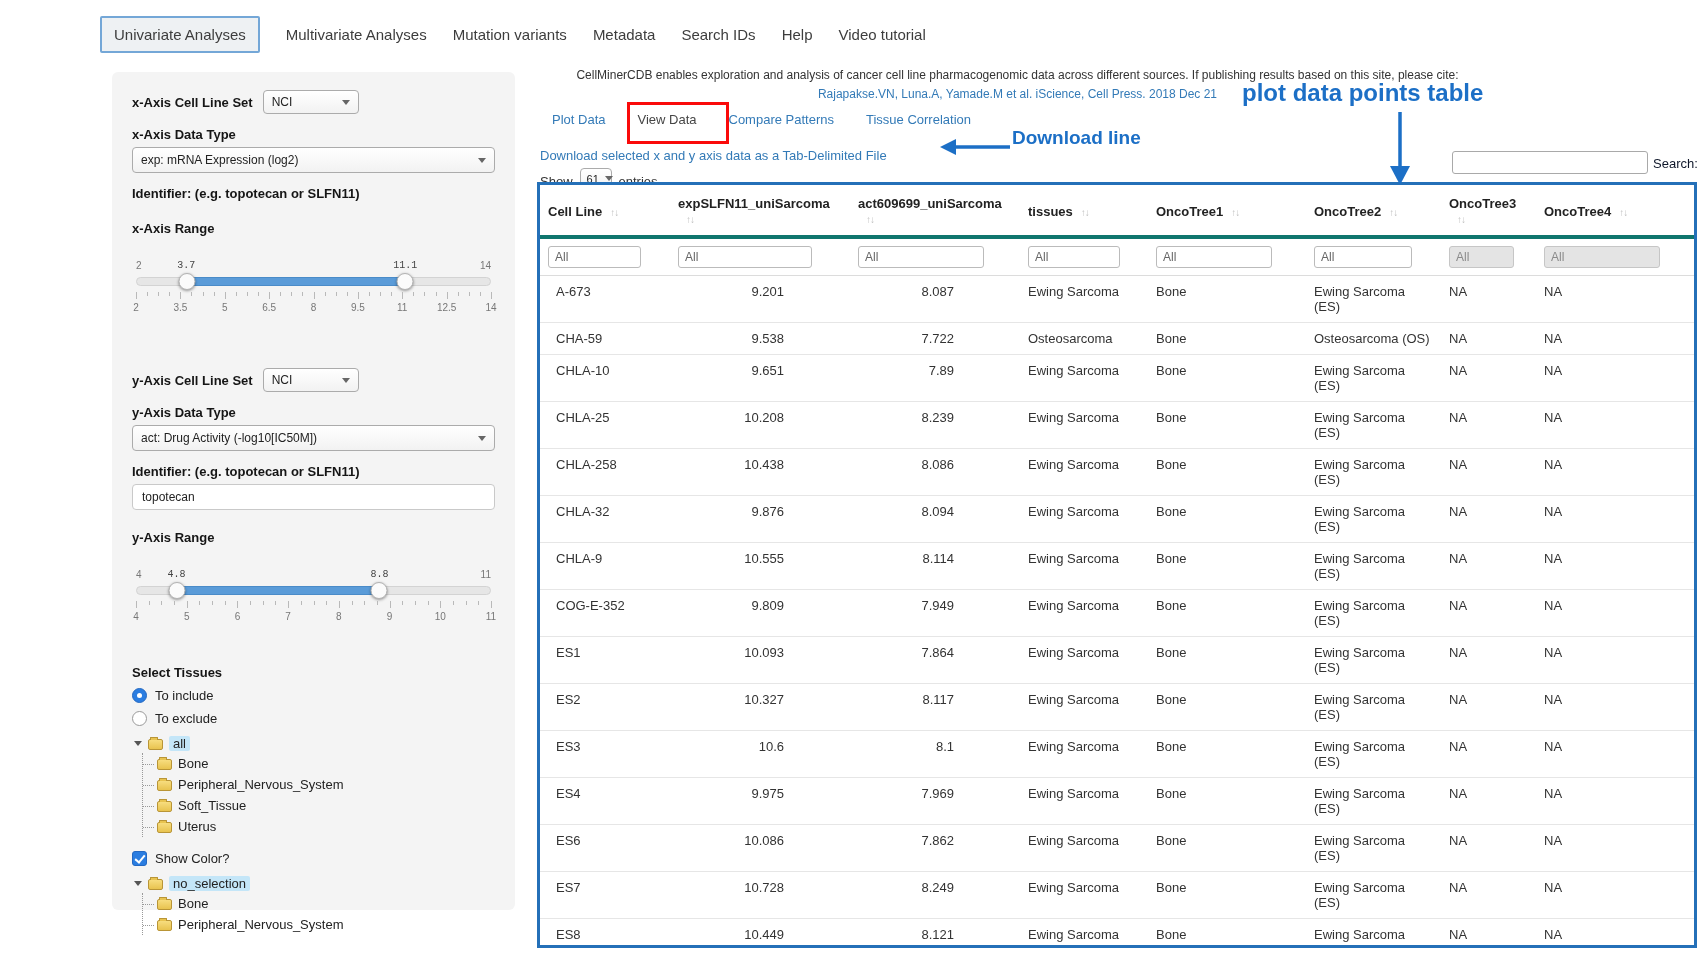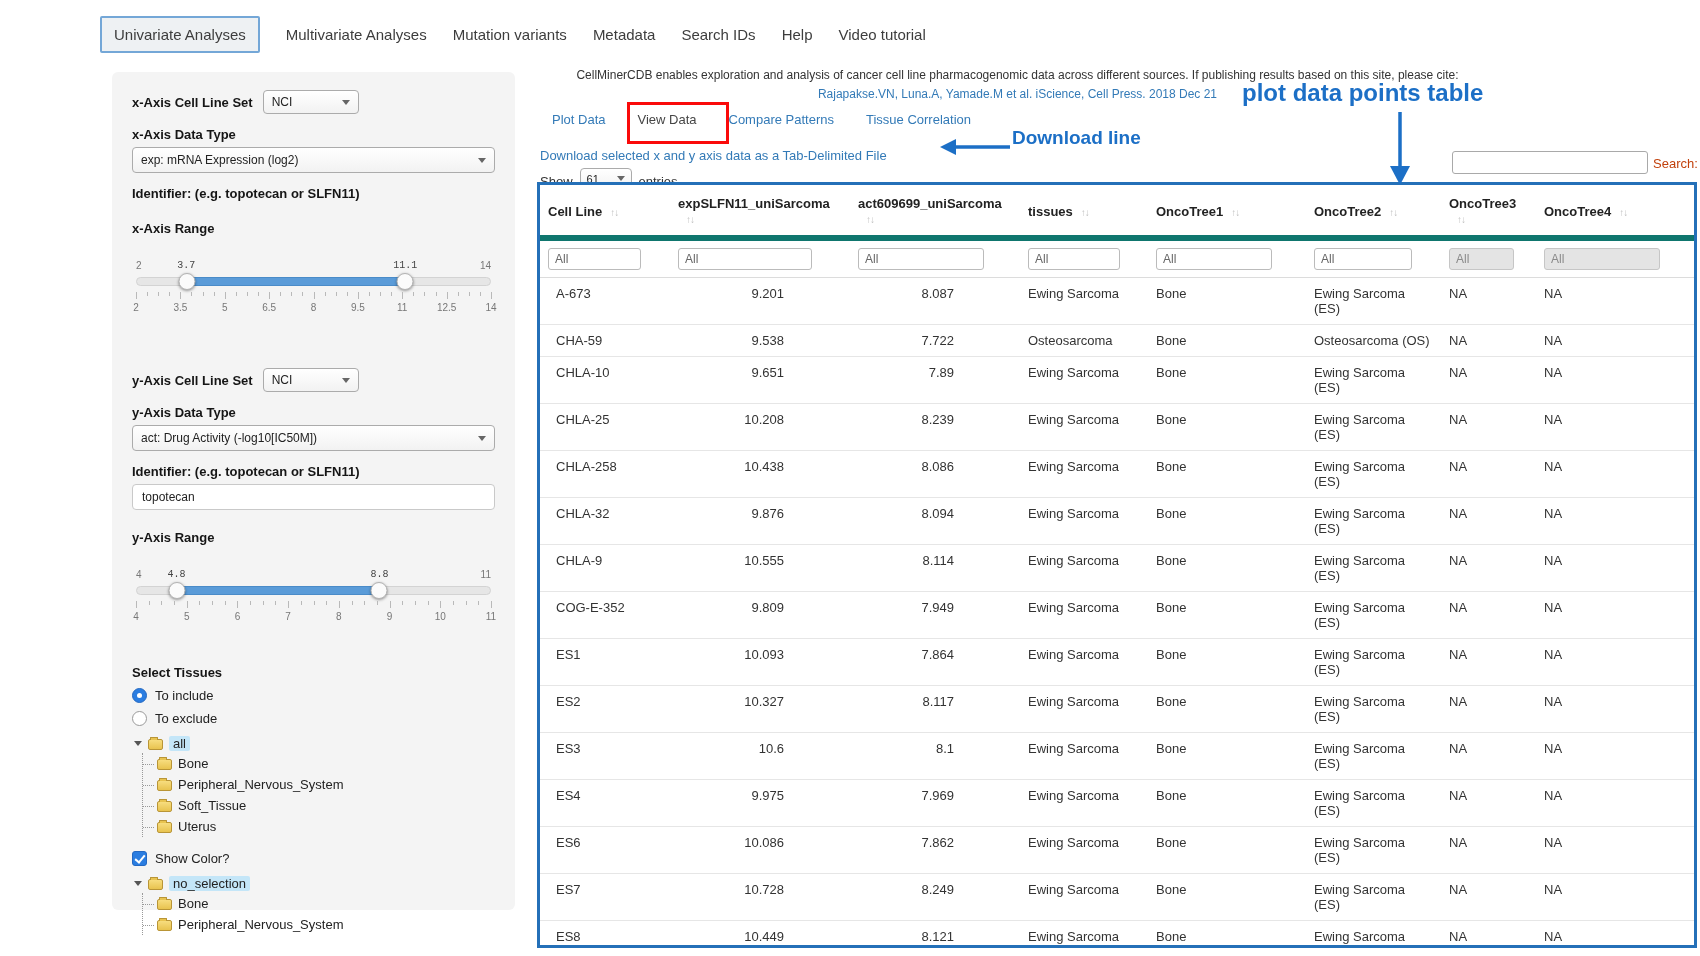--- a/index.html
+++ b/index.html
@@ -14,21 +14,21 @@
 
   
   .sidebar { position:absolute; left:112px; top:72px; width:403px; height:838px; background:#f4f4f4; border-radius:6px; padding:14px 20px; }
   .lbl { font-weight:bold; font-size:13px; color:#151515; }
   .block { display:block; margin:13px 0 5px; }
   .inline-row { display:flex; align-items:center; gap:10px; margin-top:4px; }
   .select { display:flex; align-items:center; justify-content:space-between; gap:6px; border:1px solid #ababab; border-radius:4px;
             background:linear-gradient(#ffffff,#f2f2f2); padding:0 8px; height:24px; font-size:12px; color:#222; cursor:pointer; }
   .select.sm { width:96px; }
   .select.full { width:100%; height:26px; }
-  .select.tiny { width:52px; height:21px; font-size:11px; padding:0 6px; }
+  .select.tiny { width:32px; height:21px; font-size:11px; padding:0 6px; }
   .caret { width:0; height:0; border-left:4px solid transparent; border-right:4px solid transparent; border-top:5px solid #666; flex:none; }
   .txt { width:100%; height:26px; border:1px solid #c9c9c9; border-radius:4px; padding:0 9px; font-size:12px; color:#222; background:#fff; font-family:inherit; }
 
   
   .slider { position:relative; height:62px; margin:24px 4px 0; }
   .sl-top { position:absolute; top:0; left:0; right:0; height:12px; font-size:10px; color:#777; }
   .sl-edge { position:absolute; top:0; }
   .sl-val { position:absolute; top:0; transform:translateX(-50%); color:#444;font-family:Liberation Mono, monospace; }
   .sl-track { position:absolute; top:17px; left:0; right:0; height:9px; background:#e6e6e6; border:1px solid #d3d3d3; border-radius:5px; }
   .sl-fill { position:absolute; top:-1px; height:9px; background:#5a9bd8; border:1px solid #4a8bc8; }
@@ -66,26 +66,26 @@
 
   
   .citation { position:absolute; left:545px; top:66px; width:945px; text-align:center; font-size:12px; color:#333; line-height:1.55; }
   .citation a { color:#337ab7; }
   .view-tabs { position:absolute; left:552px; top:112px; display:flex; gap:32px; font-size:13px; }
   .vtab { color:#337ab7; }
   .vtab.active { color:#454545; }
   .dl-link { position:absolute; left:540px; top:148px; font-size:13px; color:#337ab7; }
   .show-row { position:absolute; left:540px; top:168px; display:flex; align-items:flex-end; gap:7px; font-size:13px; color:#333; }
   .search-input { position:absolute; left:1452px; top:151px; width:196px; height:23px; border:1px solid #a9a9a9; border-radius:3px; background:#fff; padding:2px 8px; font-family:inherit; }
-  .search-label { position:absolute; left:1653px; top:156px; font-size:13px; color:#c2410c; }
+  .search-label { position:absolute; left:1653px; top:156px; font-size:13px; color:#0f172a; }
 
   .table-box { position:absolute; left:537px; top:182px; width:1160px; height:766px; border:3px solid #2470b8; background:#fff; overflow:hidden; }
   table.dt { width:100%; border-collapse:collapse; table-layout:fixed; font-size:13px; }
   .dt th { text-align:left; font-weight:bold; color:#222; vertical-align:middle; }
-  .dt thead tr.head th { padding:11px 8px 9px; border-bottom:6px solid #0f766e; }
+  .dt thead tr.head th { padding:11px 8px 9px; border-bottom:4px solid #0f766e; }
   .dt thead tr.filt th { padding:7px 8px; border-bottom:1px solid #dcdcdc; }
   .dt td { padding:8px 8px; border-bottom:1px solid #e6e6e6; vertical-align:top; word-wrap:break-word; color:#333; }
   .dt th:first-child, .dt td:first-child { padding-left:16px; }
   .dt td.num { text-align:right; padding-right:66px; }
   .sort { display:inline-block; margin-left:8px; font-size:10px; color:#888; opacity:.55; letter-spacing:-1px; }
   .filter { width:82%; max-width:150px; height:22px; border:1px solid #bbb; border-radius:3px; padding:0 6px; font-size:12px; color:#333; background:#fff; font-family:inherit; }
   .filter::placeholder { color:#666; }
   .filter.off { background:#e4e4e4; border-color:#c6c6c6; }
   .filter.off::placeholder { color:#8a8a8a; }
 

